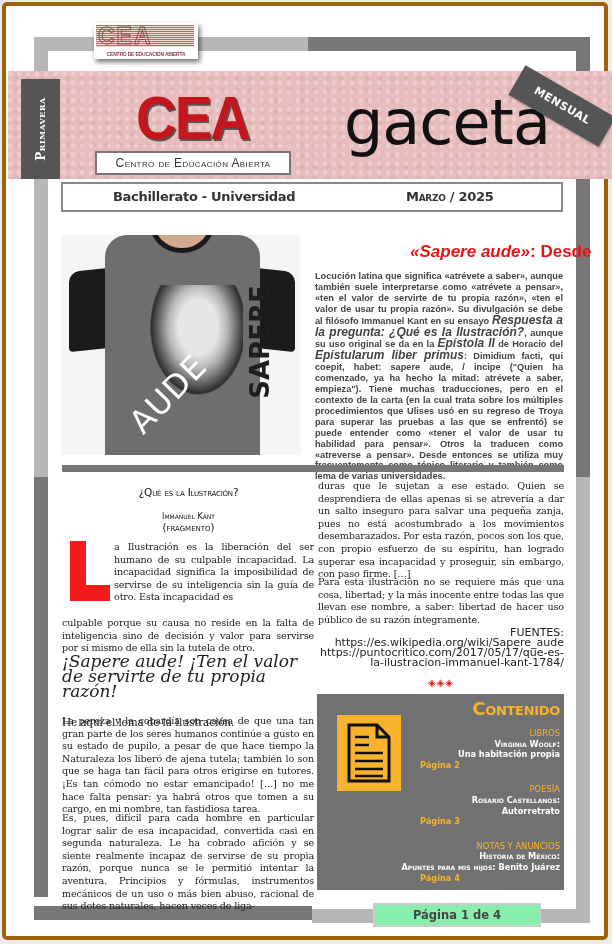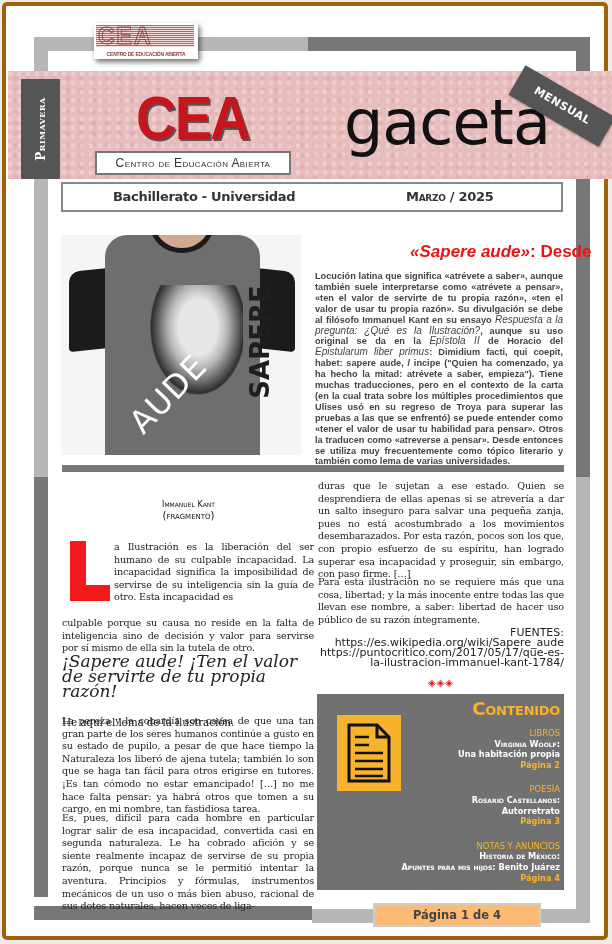--- a/index.html
+++ b/index.html
@@ -49,21 +49,21 @@
   .sleeve-l { position: absolute; left: 8px; top: 34px; width: 60px; height: 80px; background: #1b1b1b; transform: skewY(-6deg); border-radius: 10px 0 0 4px; }
   .sleeve-r { position: absolute; left: 174px; top: 34px; width: 60px; height: 80px; background: #1b1b1b; transform: skewY(6deg); border-radius: 0 10px 4px 0; }
   .portrait { position: absolute; left: 82px; top: 50px; width: 100px; height: 120px; background: radial-gradient(ellipse at 55% 35%, #e7e7e7 0 25%, #b4b4b4 38%, #2e2e2e 60%, transparent 62%); }
   .sapere { position: absolute; left: 142px; top: 92px; transform: rotate(-90deg); transform-origin: center; font-family: "DejaVu Sans", sans-serif; font-weight: bold; font-size: 26px; color: #1e1e1e; letter-spacing: 0px; }
   .aude { position: absolute; left: 60px; top: 140px; transform: rotate(-46deg); font-family: "DejaVu Sans", sans-serif; font-size: 32px; color: #fff; letter-spacing: 1px; }
 
   
   .art-title { position: absolute; left: 376px; top: 236px; font-family: "Liberation Sans", sans-serif; font-weight: bold; font-size: 17px; color: #ee1111; }
   .art-title i { font-style: italic; margin-left: 28px; }
   .art-body { position: absolute; left: 309px; top: 265px; width: 248px; font-family: "Liberation Sans", sans-serif; font-size: 9.2px; font-weight: bold; color: #444; line-height: 10.9px; text-align: justify; }
-  .art-body i { font-style: italic; font-weight: normal; font-size: 10px; }
+  .art-body i { font-style: italic; font-weight: bold; font-size: 12px; }
 
   .hr { position: absolute; background: #777; }
 
   
   .essay-h { position: absolute; left: 55px; top: 480px; width: 255px; text-align: center; font-family: "DejaVu Sans", sans-serif; color: #111; }
   .essay-h .t { font-size: 10.5px; font-variant: small-caps; letter-spacing: -0.2px; }
   .essay-h .a { font-size: 8px; font-variant: small-caps; margin-top: 14px; }
   .essay-h .f { font-size: 10px; font-variant: small-caps; margin-top: 1px; }
 
   .dropcap { position: absolute; left: 64px; top: 535px; width: 40px; height: 60px; }
@@ -84,24 +84,24 @@
   .sources { position: absolute; left: 312px; top: 622px; width: 246px; text-align: right; font-family: "DejaVu Sans", sans-serif; font-size: 11px; color: #222; line-height: 10px; }
   .diamonds { position: absolute; left: 312px; top: 671px; width: 246px; text-align: center; color: #e02020; font-size: 10px; letter-spacing: 1px; }
 
   .toc { position: absolute; left: 311px; top: 688px; width: 247px; height: 196px; background: #717171; }
   .toc-icon-box { position: absolute; left: 20px; top: 21px; width: 64px; height: 76px; background: #f7b32b; }
   .toc-title { position: absolute; right: 4px; top: 4px; font-family: "DejaVu Sans", sans-serif; font-weight: bold; font-size: 18px; color: #f7b32b; font-variant: small-caps; letter-spacing: -0.3px; }
   .toc-list { position: absolute; right: 4px; top: 34px; width: 240px; text-align: right; font-family: "DejaVu Sans", sans-serif; font-size: 8.2px; line-height: 10.6px; }
   .toc-cat { color: #f7b32b; font-size: 8.4px; }
   .toc-author { color: #fff; font-variant: small-caps; font-weight: bold; }
   .toc-work { color: #fff; font-weight: bold; }
-  .toc-page { color: #f7b32b; font-weight: bold; }
+  .toc-page { color: #f7b32b; font-weight: bold; text-align: center; }
   .toc-gap { height: 14px; }
 
-  .footer { position: absolute; left: 367px; top: 897px; width: 168px; height: 24px; background: #fdba74; border: 2px solid #ccc; text-align: center; font-family: "DejaVu Sans", sans-serif; font-size: 11.5px; font-weight: bold; color: #444; line-height: 20px; }
+  .footer { position: absolute; left: 367px; top: 897px; width: 168px; height: 24px; background: #86efac; border: 2px solid #ccc; text-align: center; font-family: "DejaVu Sans", sans-serif; font-size: 11.5px; font-weight: bold; color: #444; line-height: 20px; }
 </style>
 </head>
 <body>
 
 <div class="page">
 
   <div class="bar bar-light" style="left:28px;top:31px;width:274px;height:14px;"></div>
   <div class="bar bar-dark" style="left:302px;top:31px;width:282px;height:14px;"></div>
   <div class="bar bar-light" style="left:28px;top:31px;width:14px;height:440px;"></div>
   <div class="bar bar-dark" style="left:28px;top:471px;width:14px;height:420px;"></div>
@@ -140,20 +140,21 @@
     <div class="sapere">SAPERE</div>
     <div class="aude">AUDE</div>
   </div>
 
   <div class="art-title"><i>«Sapere aude»</i><span>: Desde</span></div>
   <div class="art-body" id="feature-body"><span>Locución latina que significa «atrévete a saber», aunque también suele interpretarse como «atrévete a pensar», «ten el valor de servirte de tu propia razón», «ten el valor de usar tu propia razón». Su divulgación se debe al filósofo Immanuel Kant en su ensayo </span><i>Respuesta a la pregunta: ¿Qué es la Ilustración?</i><span>, aunque su uso original se da en la </span><i>Epístola II</i><span> de Horacio del </span><i>Epistularum liber primus</i><span>: Dimidium facti, qui coepit, habet: sapere aude, / incipe ("Quien ha comenzado, ya ha hecho la mitad: atrévete a saber, empieza"). Tiene muchas traducciones, pero en el contexto de la carta (en la cual trata sobre los múltiples procedimientos que Ulises usó en su regreso de Troya para superar las pruebas a las que se enfrentó) se puede entender como «tener el valor de usar tu habilidad para pensar». Otros la traducen como «atreverse a pensar». Desde entonces se utiliza muy frecuentemente como tópico literario y también como lema de varias universidades.</span></div>
 
   <div class="hr" style="left:56px;top:459px;width:502px;height:7px;"></div>
 
   <div class="essay-h">
+    <div class="t">¿Qué es la Ilustración?</div>
     <div class="a">Immanuel Kant</div>
     <div class="f">(fragmento)</div>
   </div>
 
   <div class="dropcap">
     <div class="v"></div>
     <div class="h"></div>
   </div>
 
   <div class="serif p1">a Ilustración es la liberación del ser humano de su culpable incapacidad. La incapacidad significa la imposibilidad de servirse de su inteligencia sin la guía de otro. Esta incapacidad es</div>

